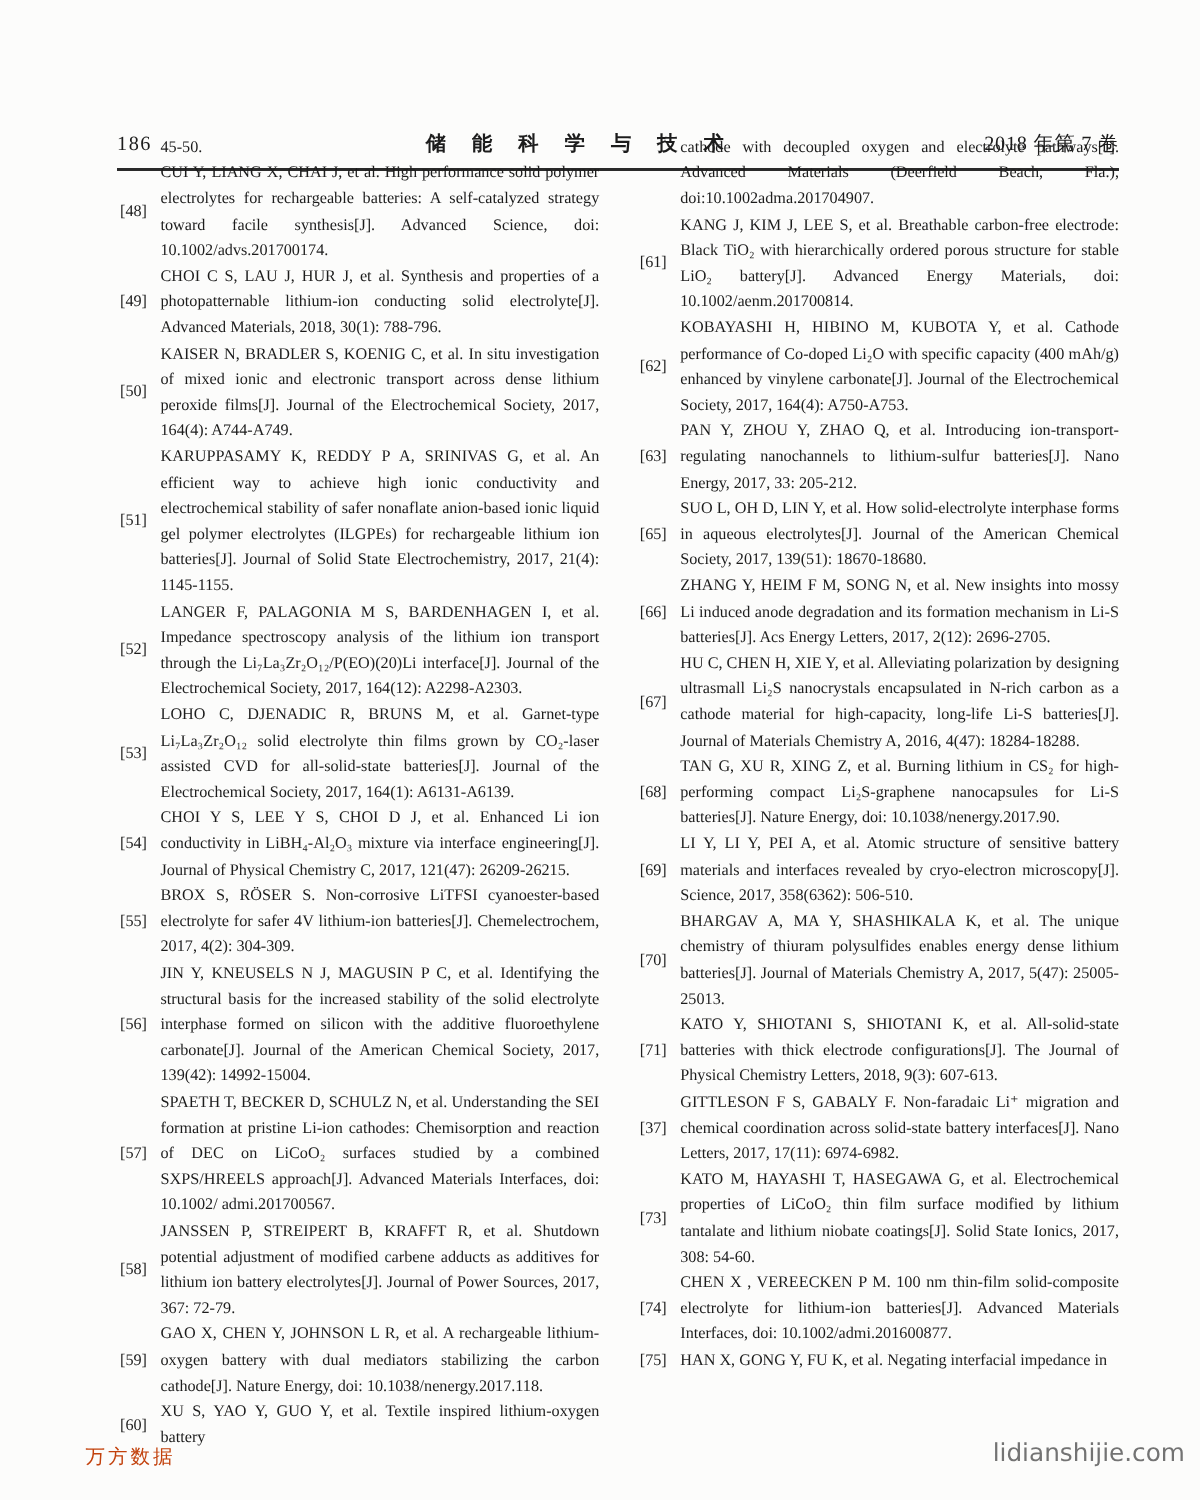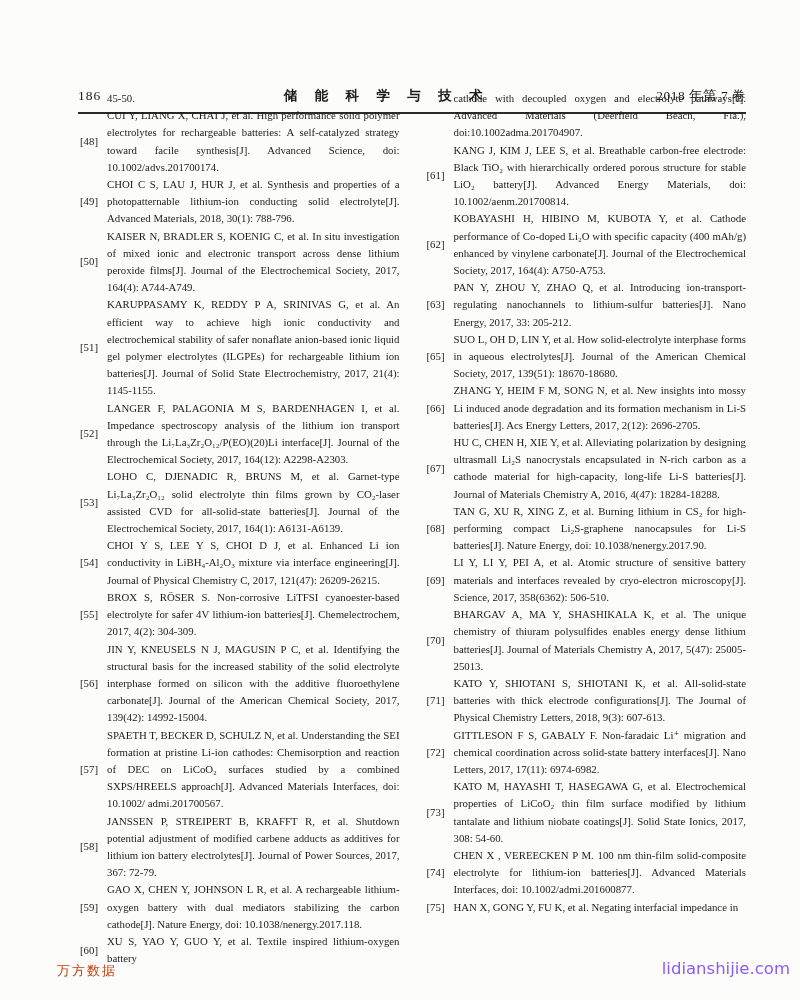--- a/index.html
+++ b/index.html
@@ -205,21 +205,21 @@
         <span class="num">[70]</span>
         <span class="txt">BHARGAV A, MA Y, SHASHIKALA K, et al. The unique chemistry of thiuram polysulfides enables energy dense lithium batteries[J]. Journal of Materials Chemistry A, 2017, 5(47): 25005-25013.</span>
       </div>
 
       <div class="ref">
         <span class="num">[71]</span>
         <span class="txt">KATO Y, SHIOTANI S, SHIOTANI K, et al. All-solid-state batteries with thick electrode configurations[J]. The Journal of Physical Chemistry Letters, 2018, 9(3): 607-613.</span>
       </div>
 
       <div class="ref">
-        <span class="num">[72]</span>
+        <span class="num">[37]</span>
         <span class="txt">GITTLESON F S, GABALY F. Non-faradaic Li⁺ migration and chemical coordination across solid-state battery interfaces[J]. Nano Letters, 2017, 17(11): 6974-6982.</span>
       </div>
 
       <div class="ref">
         <span class="num">[73]</span>
         <span class="txt">KATO M, HAYASHI T, HASEGAWA G, et al. Electrochemical properties of LiCoO₂ thin film surface modified by lithium tantalate and lithium niobate coatings[J]. Solid State Ionics, 2017, 308: 54-60.</span>
       </div>
 
       <div class="ref">
         <span class="num">[74]</span>
@@ -228,14 +228,14 @@
 
       <div class="ref">
         <span class="num">[75]</span>
         <span class="txt">HAN X, GONG Y, FU K, et al. Negating interfacial impedance in</span>
       </div>
     </div>
 </div>
 
 <div class="page-footer">
   <span class="watermark">万方数据</span>
-  <span class="website" style="color: #8b5cf6;">lidianshijie.com</span>
+  <span class="website" style="color: #737373;">lidianshijie.com</span>
 </div>
 
 </body></html>

